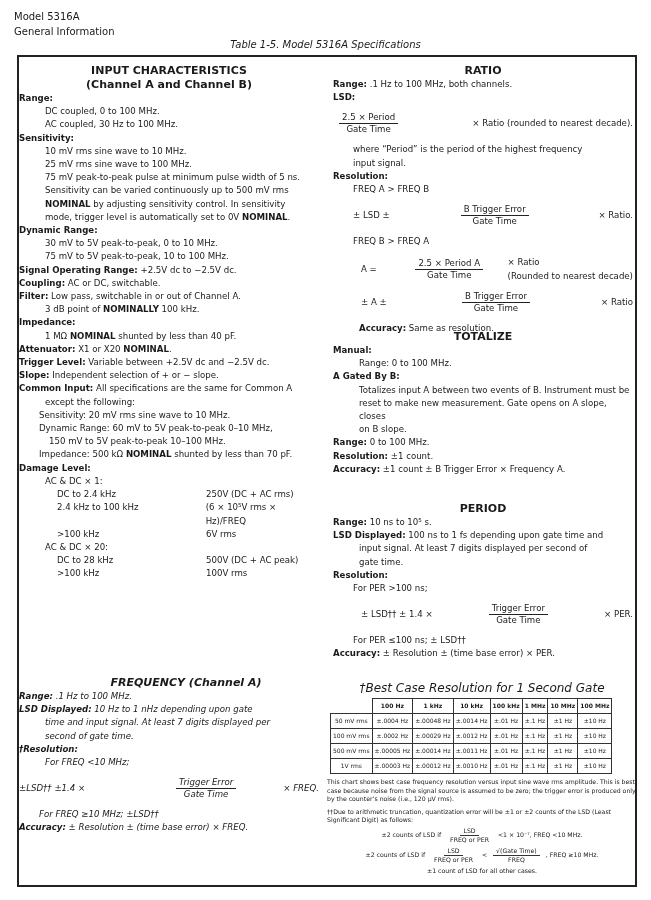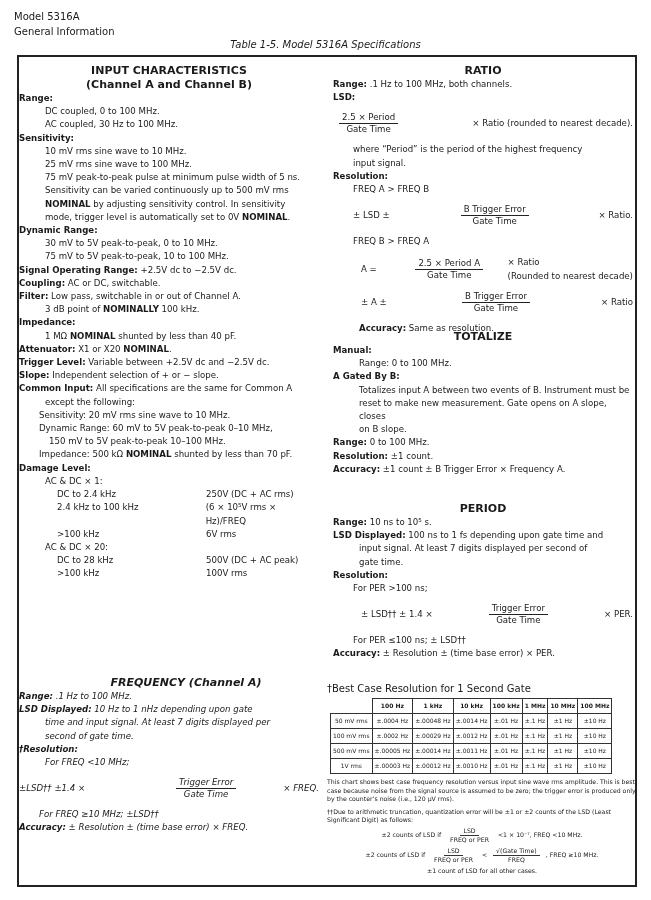--- a/index.html
+++ b/index.html
@@ -21,21 +21,21 @@
   .row2 { display: flex; gap: 32px; }
   .row2 .c1 { width: 117px; padding-left: 38px; box-sizing: border-box; width: 155px; }
   .frac { display: inline-flex; flex-direction: column; align-items: center; vertical-align: middle; margin: 0 6px; }
   .frac .num { border-bottom: 1px solid #222; padding: 0 3px; line-height: 11px; }
   .frac .den { line-height: 11px; padding: 0 3px; }
   .eq { display: flex; align-items: center; margin: 8px 0; justify-content: space-between; }
   table.res { border-collapse: collapse; font-size: 6px; line-height: 8px; margin-left: 3px; }
   table.res td, table.res th { border: 1px solid #333; padding: 3px 2px; text-align: center; font-weight: normal; white-space: nowrap; }
   table.res th { font-weight: bold; }
   table.res .blank { border: none; }
-  .tbl-title { font-size: 10px; margin: 0 0 3px 0; }
+  .tbl-title { text-align: center; font-style: italic; font-size: 12px; margin: 0 0 3px 0; }
   .notes { font-size: 6.2px; line-height: 8.5px; margin-top: 4px; }
   .small-frac { display: inline-flex; flex-direction: column; align-items: center; vertical-align: middle; margin: 0 4px; }
   .small-frac .num { border-bottom: 1px solid #333; padding: 0 3px; line-height: 8px; }
   .small-frac .den { line-height: 8px; padding: 0 3px; }
   .center { text-align: center; }
 </style>
 </head>
 <body>
 
 <div class="hdr">

